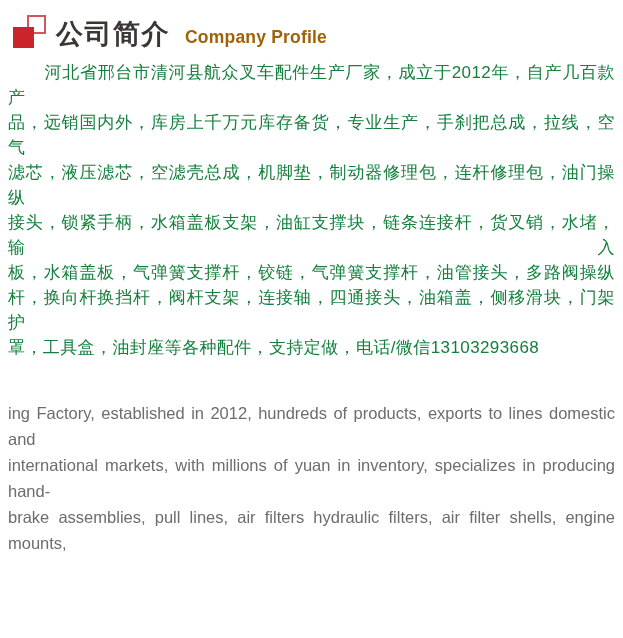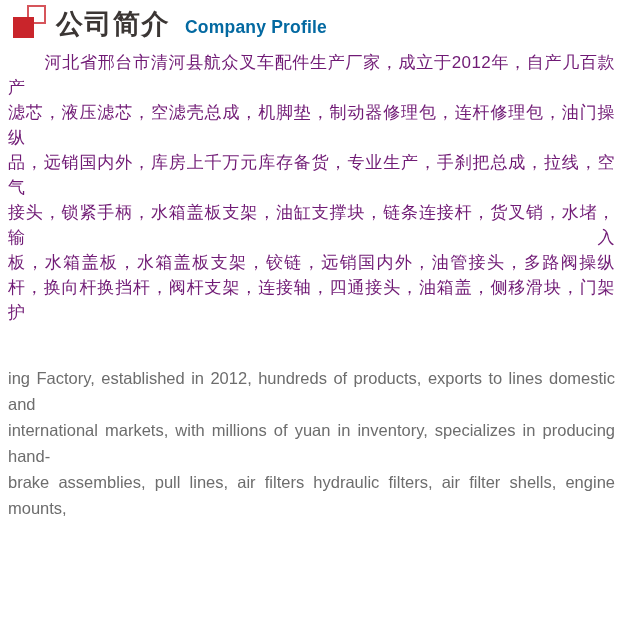--- a/index.html
+++ b/index.html
@@ -18,21 +18,21 @@
     position: relative;
     width: 623px;
     height: 638px;
     background: #ffffff;
   }
 
   
   .header {
     display: flex;
     align-items: flex-end;
-    margin: 4px 0 0 13px;
+    margin: 14px 0 0 13px;
     height: 34px;
   }
   .icon-squares {
     position: relative;
     width: 33px;
     height: 33px;
     flex: 0 0 auto;
     margin-right: 10px;
   }
   .icon-squares .sq-outline {
@@ -60,35 +60,35 @@
   .title-cn {
     font-size: 27px;
     font-weight: 700;
     color: #3b3634;
     letter-spacing: 1.5px;
     line-height: 1;
   }
   .title-en {
     font-size: 17.5px;
     font-weight: 700;
-    color: #0369a1;
+    color: #a16207;
     margin-left: 15px;
     letter-spacing: 0.2px;
     line-height: 1;
   }
 
   
   .para {
     padding: 0 8px;
   }
   .para-cn {
     margin-top: 12px;
     font-size: 17px;
     line-height: 25px;
-    color: #701a75;
+    color: #15803d;
     letter-spacing: 0.4px;
   }
   .para-en {
     margin-top: 40px;
     font-size: 16.5px;
     line-height: 26px;
     color: #6d6d6d;
   }
   .tline {
     text-align: justify;
@@ -109,25 +109,26 @@
       <span class="sq-solid"></span>
     </div>
     <div class="title-row">
       <span class="title-cn">公司简介</span>
       <span class="title-en">Company Profile</span>
     </div>
   </div>
 
   <div class="para para-cn">
       <div class="tline first">河北省邢台市清河县航众叉车配件生产厂家，成立于2012年，自产几百款产</div>
+      <div class="tline">品，远销国内外，库房上千万元库存备货，专业生产，手刹把总成，拉线，空气</div>
       <div class="tline">滤芯，液压滤芯，空滤壳总成，机脚垫，制动器修理包，连杆修理包，油门操纵</div>
-      <div class="tline">品，远销国内外，库房上千万元库存备货，专业生产，手刹把总成，拉线，空气</div>
       <div class="tline">接头，锁紧手柄，水箱盖板支架，油缸支撑块，链条连接杆，货叉销，水堵，输入</div>
-      <div class="tline">板，水箱盖板，水箱盖板支架，铰链，远销国内外，油管接头，多路阀操纵</div>
+      <div class="tline">板，水箱盖板，气弹簧支撑杆，铰链，气弹簧支撑杆，油管接头，多路阀操纵</div>
       <div class="tline">杆，换向杆换挡杆，阀杆支架，连接轴，四通接头，油箱盖，侧移滑块，门架护</div>
+      <div class="tline last">罩，工具盒，油封座等各种配件，支持定做，电话/微信13103293668</div>
     </div>
 
   <div class="para para-en">
       <div class="tline">ing Factory, established in 2012, hundreds of products, exports to lines domestic and</div>
       <div class="tline">international markets, with millions of yuan in inventory, specializes in producing hand-</div>
       <div class="tline">brake assemblies, pull lines, air filters hydraulic filters, air filter shells, engine mounts,</div>
     </div>
 
 </div>
 

